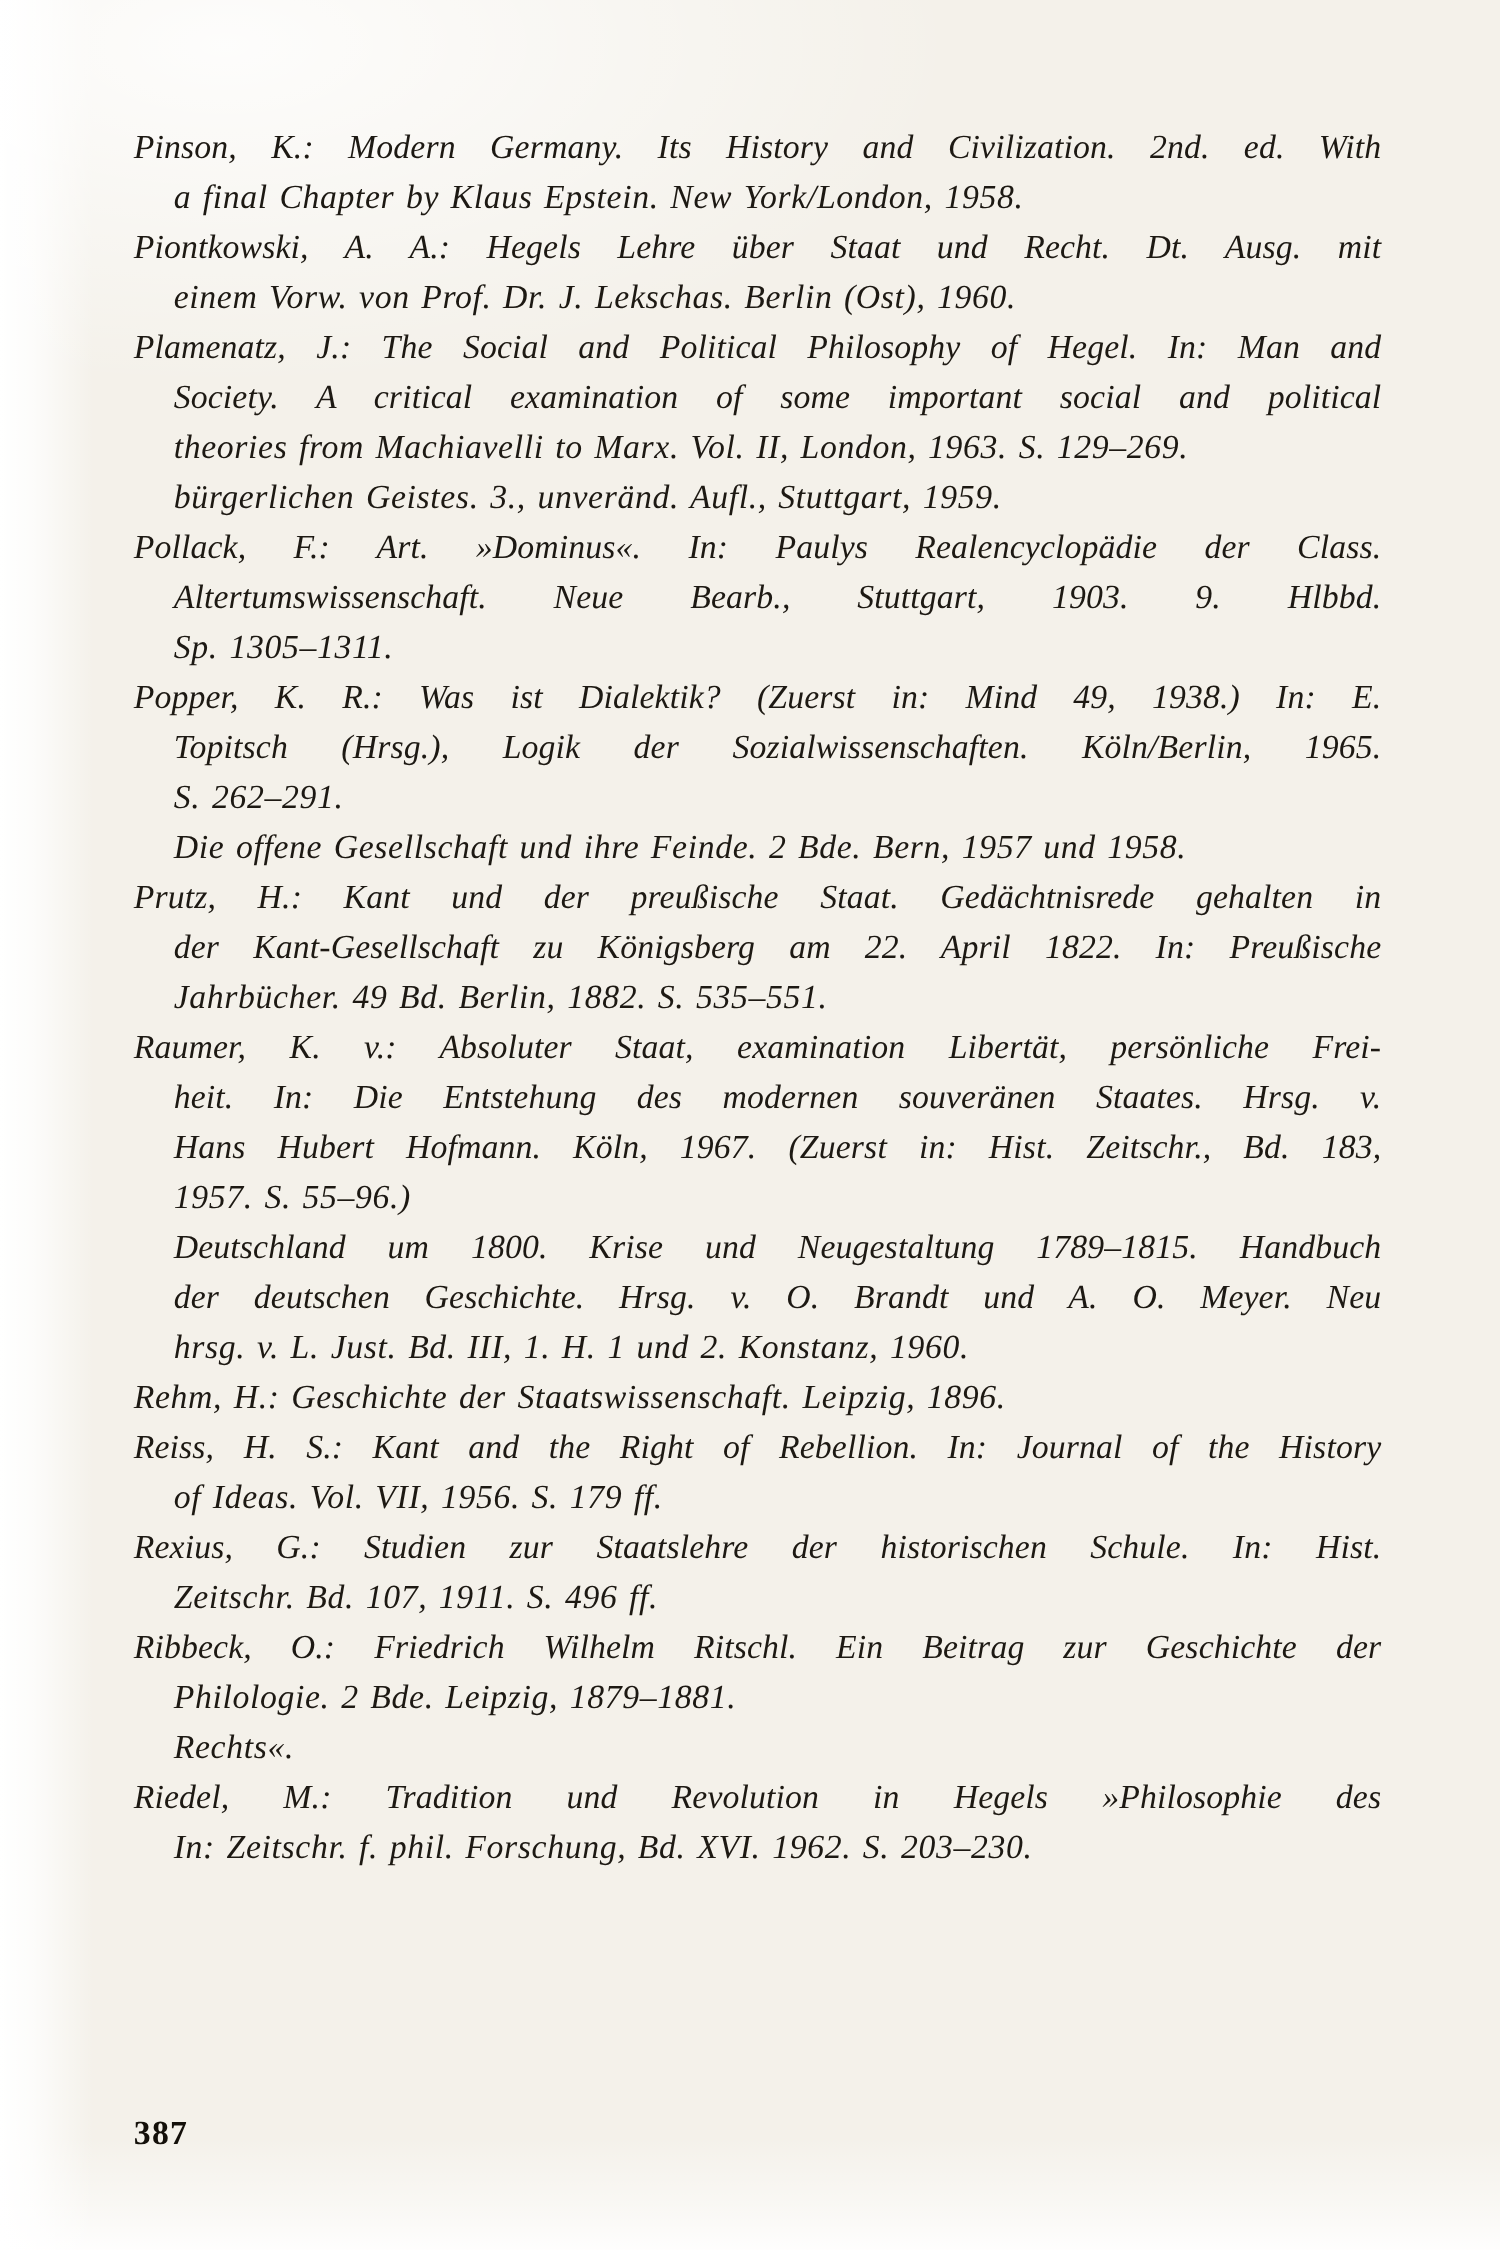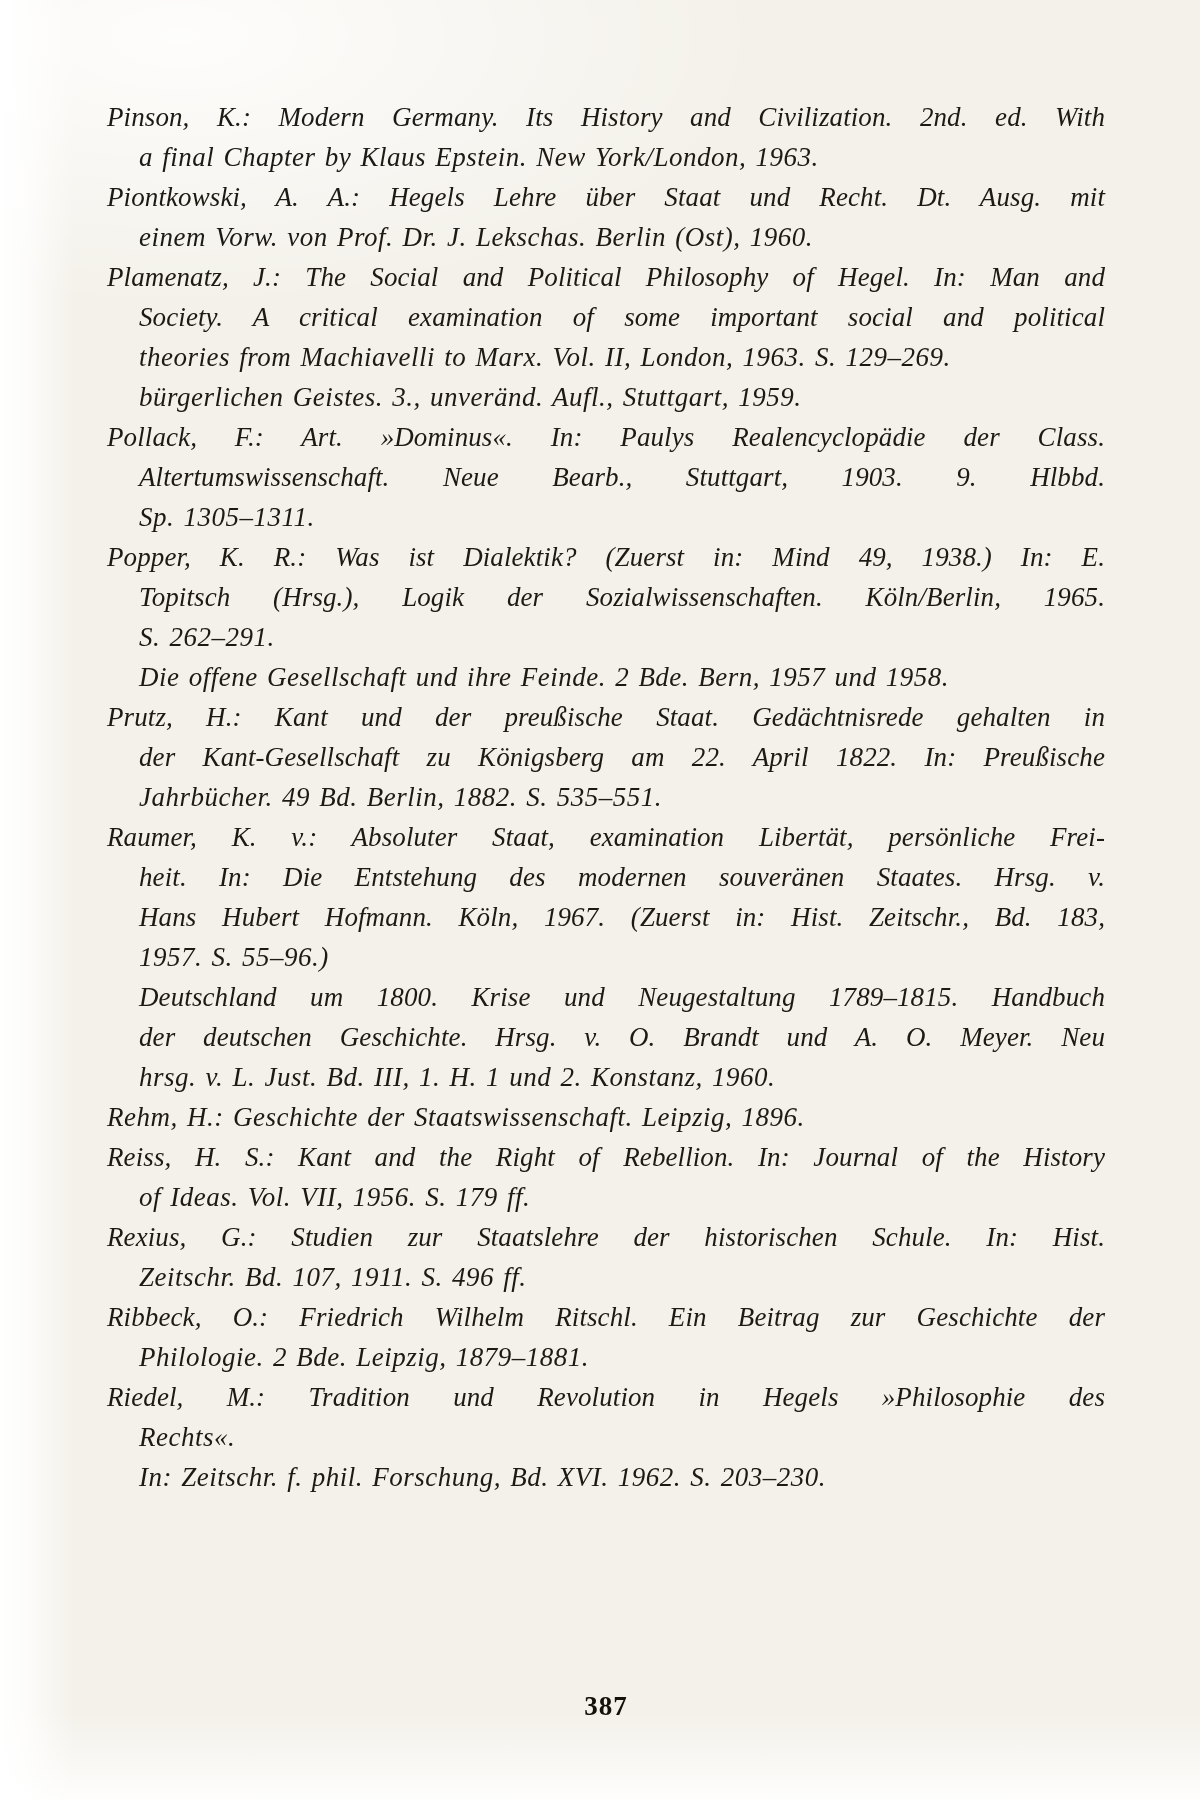--- a/index.html
+++ b/index.html
@@ -46,37 +46,37 @@
     text-align-last: justify;
     letter-spacing: 0.1px;
     word-spacing: normal;
   }
   .line.indent { padding-left: 32px; }
   .page-number {
     position: absolute;
     left: 107px;
     top: 1686px;
     width: 998px;
-    text-align: center;
+    text-align: left;
     color: #14100a;
     font-size: 27px;
     line-height: 40px;
     font-weight: bold;
     letter-spacing: 1px;
   }
 </style>
 </head>
 <body>
 
 <div class="paper"></div>
 
 <div class="text-block">
     <div class="entry">
       <div class="line just">Pinson, K.: Modern Germany. Its History and Civilization. 2nd. ed. With</div>
-      <div class="line indent">a final Chapter by Klaus Epstein. New York/London, 1963.</div>
+      <div class="line indent">a final Chapter by Klaus Epstein. New York/London, 1958.</div>
     </div>
     <div class="entry">
       <div class="line just">Piontkowski, A. A.: Hegels Lehre über Staat und Recht. Dt. Ausg. mit</div>
       <div class="line indent">einem Vorw. von Prof. Dr. J. Lekschas. Berlin (Ost), 1960.</div>
     </div>
     <div class="entry">
       <div class="line just">Plamenatz, J.: The Social and Political Philosophy of Hegel. In: Man and</div>
       <div class="line indent just">Society. A critical examination of some important social and political</div>
       <div class="line indent">theories from Machiavelli to Marx. Vol. II, London, 1963. S. 129–269.</div>
     </div>
@@ -121,19 +121,19 @@
     </div>
     <div class="entry">
       <div class="line just">Rexius, G.: Studien zur Staatslehre der historischen Schule. In: Hist.</div>
       <div class="line indent">Zeitschr. Bd. 107, 1911. S. 496 ff.</div>
     </div>
     <div class="entry">
       <div class="line just">Ribbeck, O.: Friedrich Wilhelm Ritschl. Ein Beitrag zur Geschichte der</div>
       <div class="line indent">Philologie. 2 Bde. Leipzig, 1879–1881.</div>
     </div>
     <div class="entry">
+      <div class="line indent">Rechts«.</div>
       <div class="line just">Riedel, M.: Tradition und Revolution in Hegels »Philosophie des</div>
-      <div class="line indent">Rechts«.</div>
       <div class="line indent">In: Zeitschr. f. phil. Forschung, Bd. XVI. 1962. S. 203–230.</div>
     </div>
   </div>
 
 <div class="page-number">387</div>
 
 </body></html>

